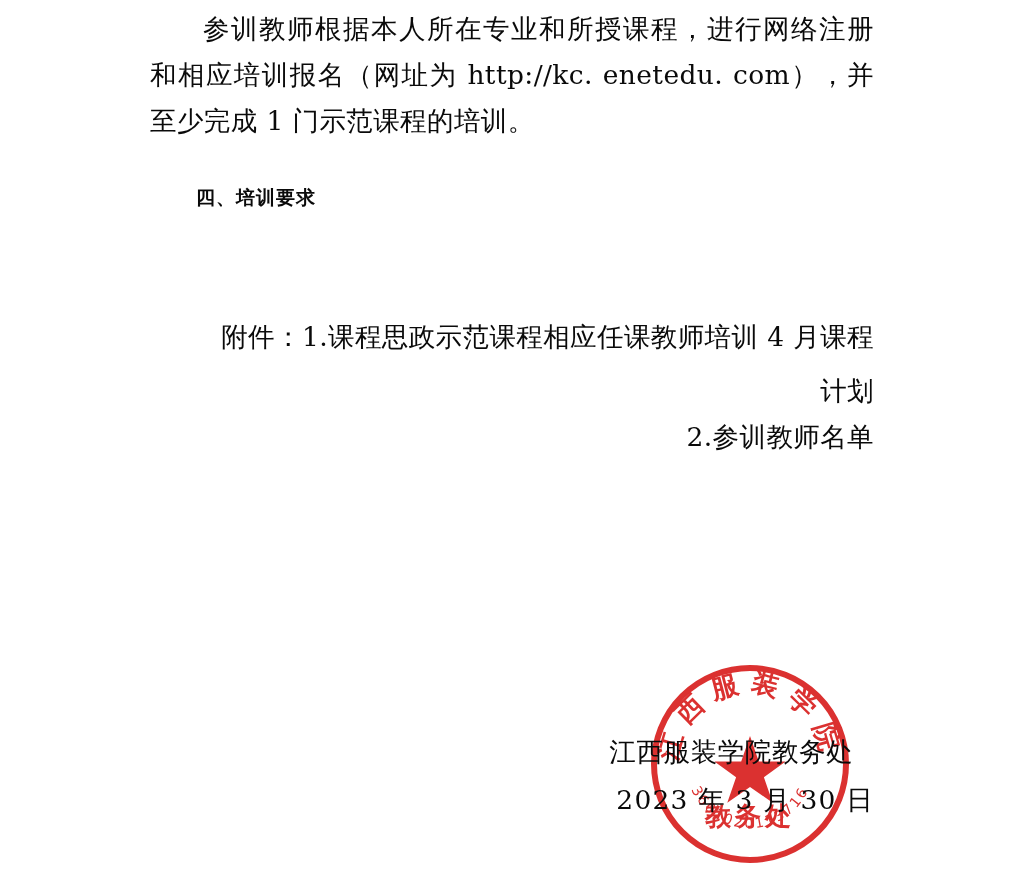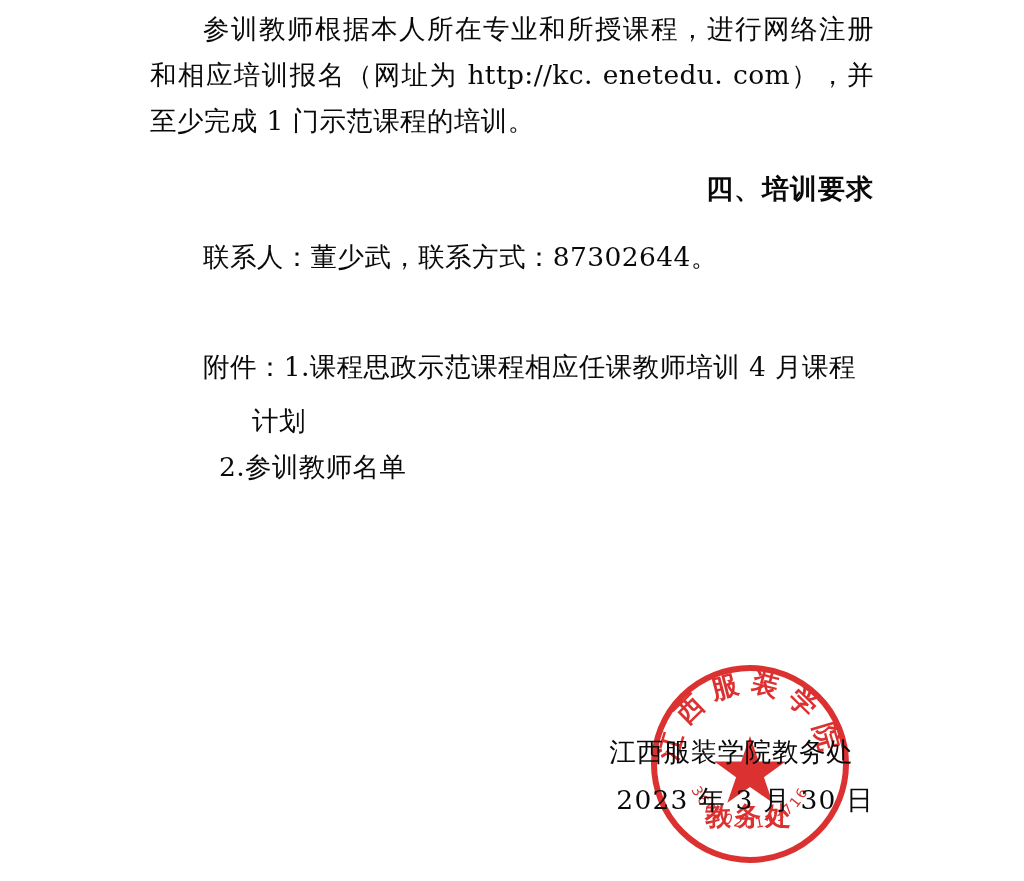--- a/index.html
+++ b/index.html
@@ -26,36 +26,36 @@
     line-height: 46px;
     letter-spacing: 0.4px;
     text-align: justify;
     text-justify: inter-ideograph;
     margin: 0 0 0 0;
   }
   .indent {
     text-indent: 2em;
   }
   .heading {
-    font-size: 27px;
+    font-size: 19px;
     line-height: 46px;
     font-weight: bold;
     text-indent: 2em;
-    margin: 0;
+    margin: 8px;
     letter-spacing: 1px;
-    text-align: right;
   }
   .spacer-sm { height: 22px; }
   .spacer-md { height: 42px; }
 
   .attach-block {
     font-size: 26.5px;
     line-height: 46px;
     text-indent: 2em;
     letter-spacing: 0.4px;
+    text-align: right;
   }
   .attach-row {
     display: block;
     text-indent: 2em;
   }
   .attach-cont {
     display: block;
     text-indent: 0;
     padding-left: 3.85em;
     margin-top: 8px;
@@ -101,21 +101,20 @@
 
   <p class="para indent">参训教师根据本人所在专业和所授课程，进行网络注册和相应培训报名（网址为 http://kc. enetedu. com），并至少完成 1 门示范课程的培训。</p>
 
   <div class="spacer-sm"></div>
 
   <p class="heading">四、培训要求</p>
 
 
   <div class="spacer-sm"></div>
 
-  <p class="para indent">联系人：董少武，联系方式：87302644。</p>
 
   <div class="spacer-md"></div>
   <div class="spacer-sm"></div>
 
   <div class="attach-block">
     <span class="attach-row"><span>附件：</span><span>1.</span><span>课程思政示范课程相应任课教师培训 4 月课程</span></span>
     <span class="attach-cont">计划</span>
     <span class="attach-row2"><span>2.</span><span>参训教师名单</span></span>
   </div>
 

